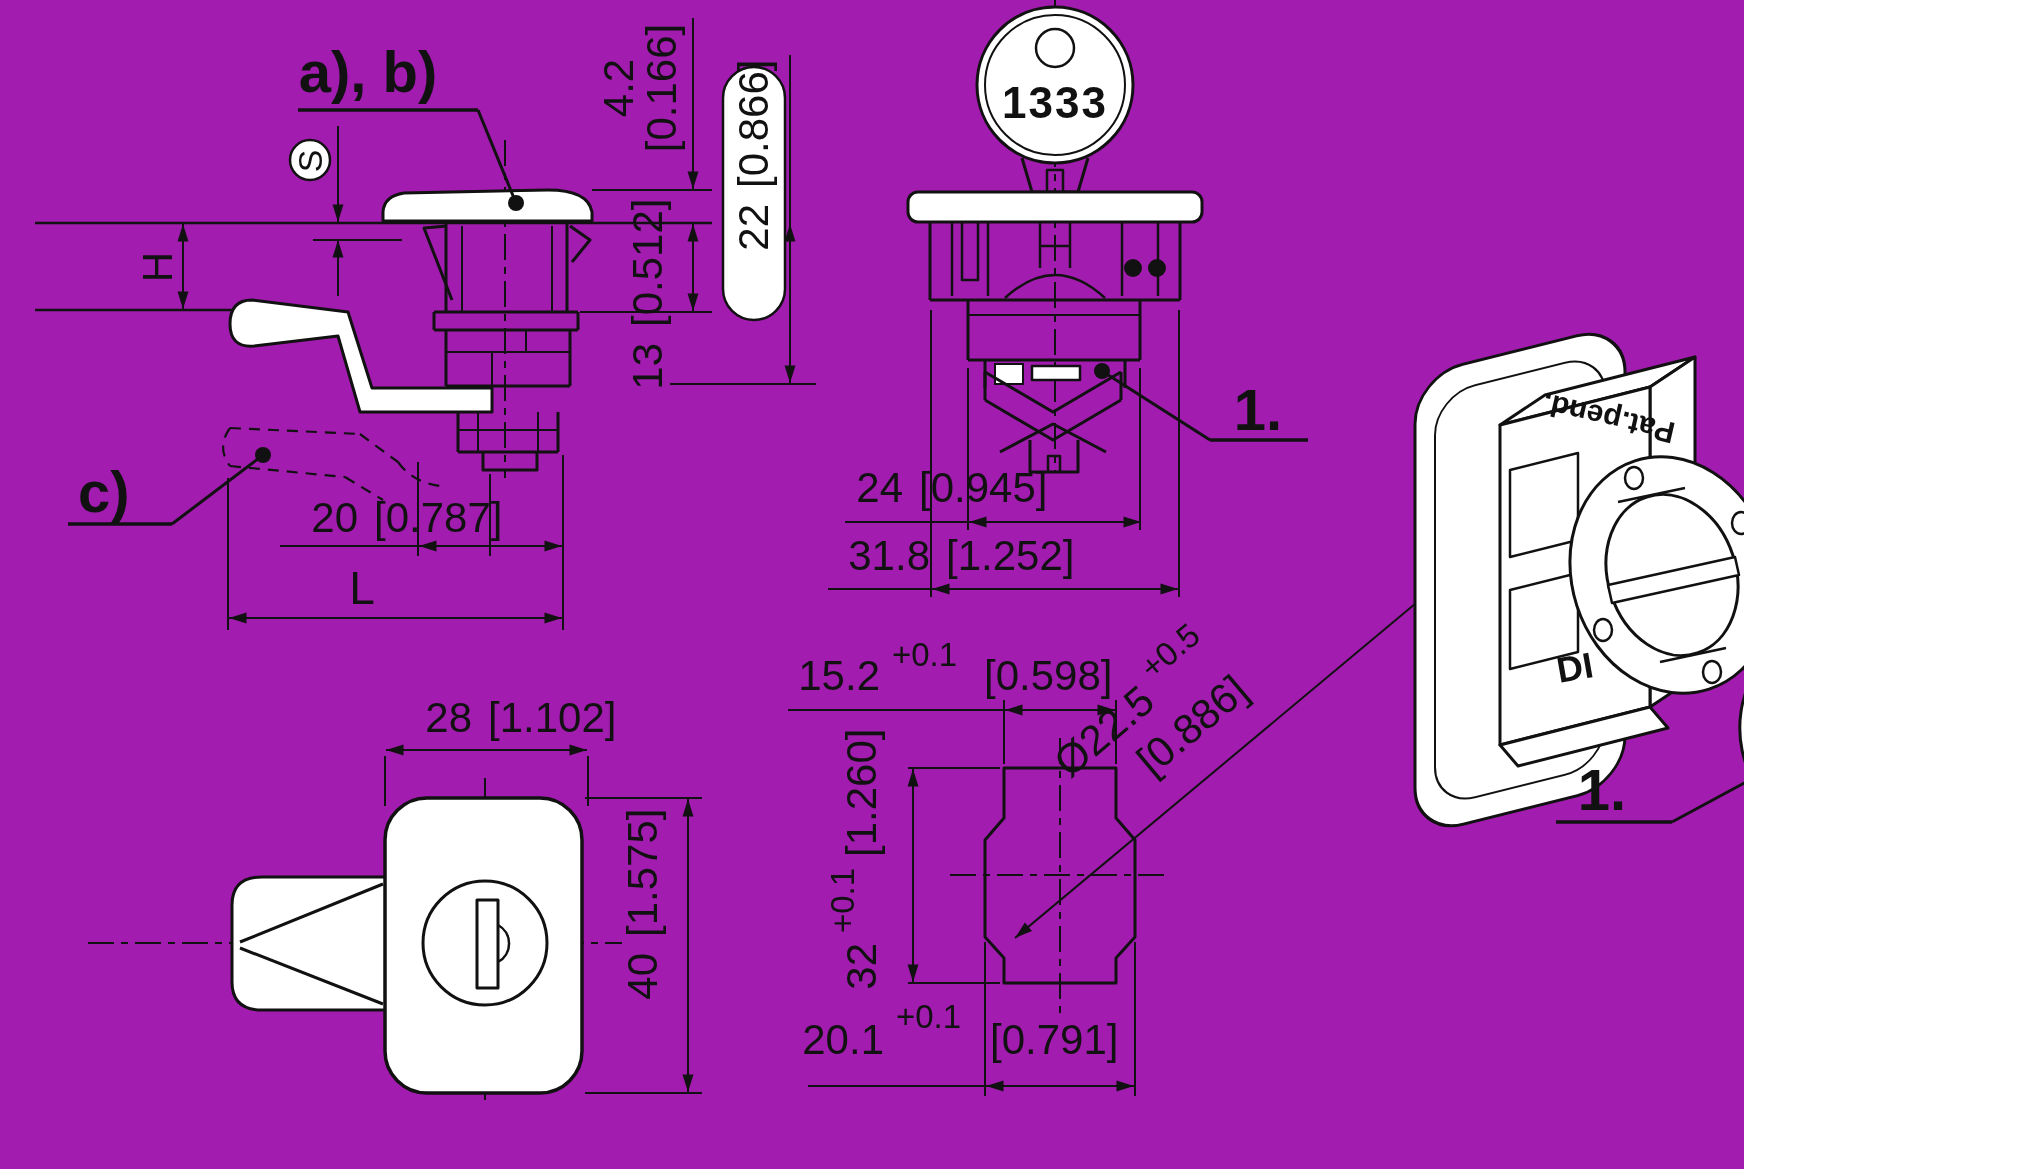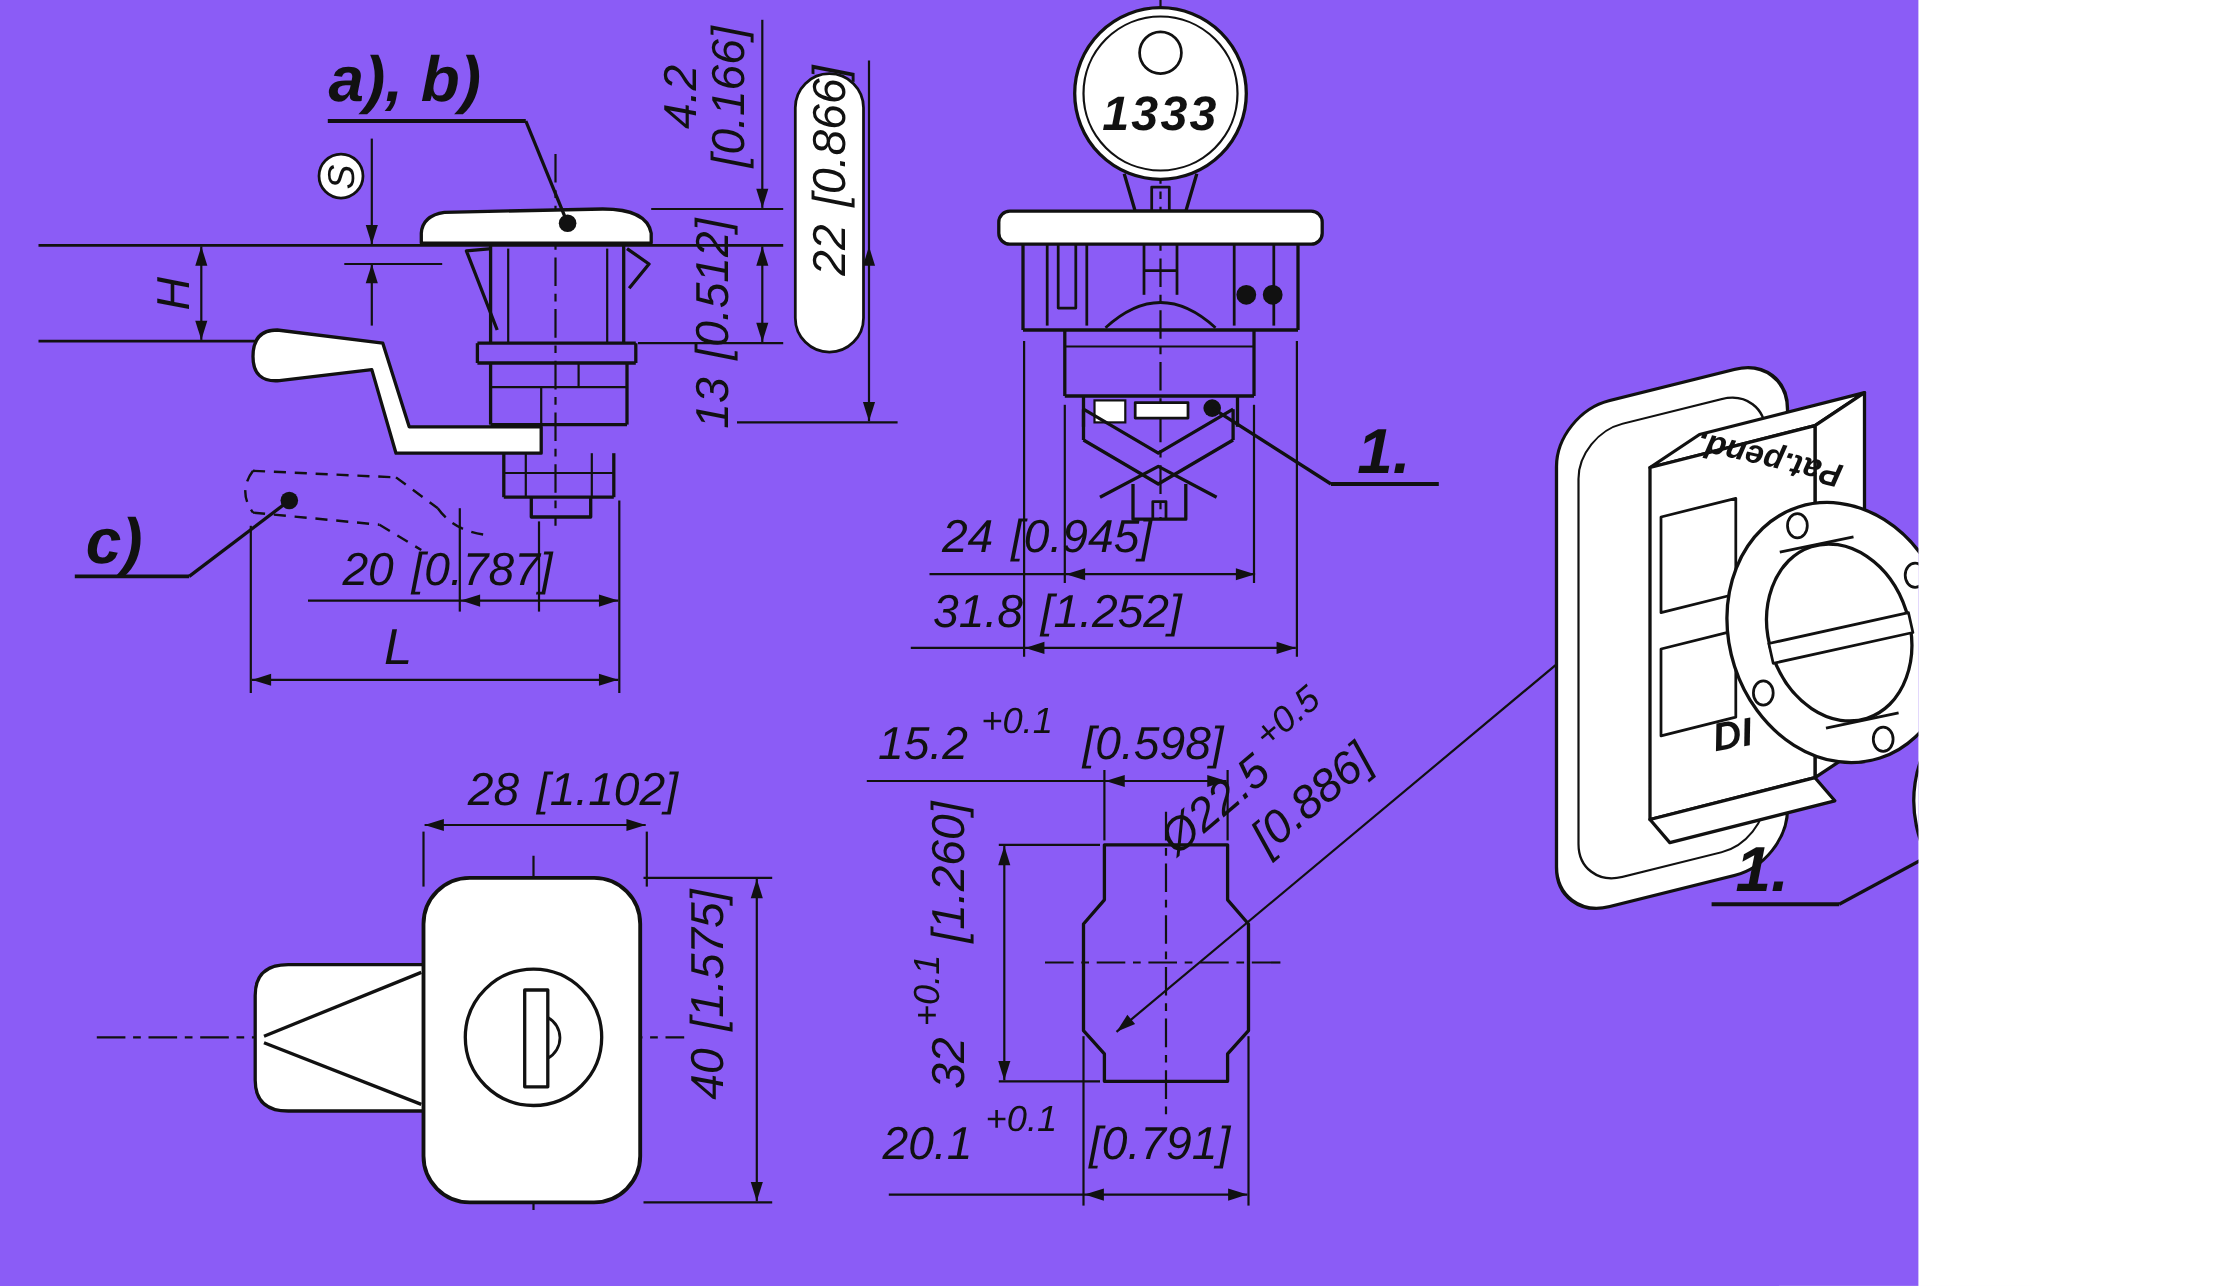--- a/index.html
+++ b/index.html
@@ -1,16 +1,16 @@
 <!DOCTYPE html>
 <html><head>
 <meta charset="utf-8">
 <style>
   html,body{margin:0;padding:0;background:#fff;}
-  #stage{width:1744px;height:1169px;background:#8b5cf6;position:relative;overflow:hidden;font-style:italic;}
+  #stage{width:1744px;height:1169px;background:#a21caf;position:relative;overflow:hidden;}
   svg{display:block;}
   svg text{font-family:"Liberation Sans",sans-serif;fill:#111;}
   .t42{font-size:42px;}
   .t46{font-size:46px;}
   .t33{font-size:33px;}
   .t34{font-size:34px;}
   .t30{font-size:30px;font-weight:bold;}
   .t36{font-size:36px;font-weight:bold;}
   .t44{font-size:44px;font-weight:bold;letter-spacing:2px;}
   .cap{font-size:58px;font-weight:bold;}

